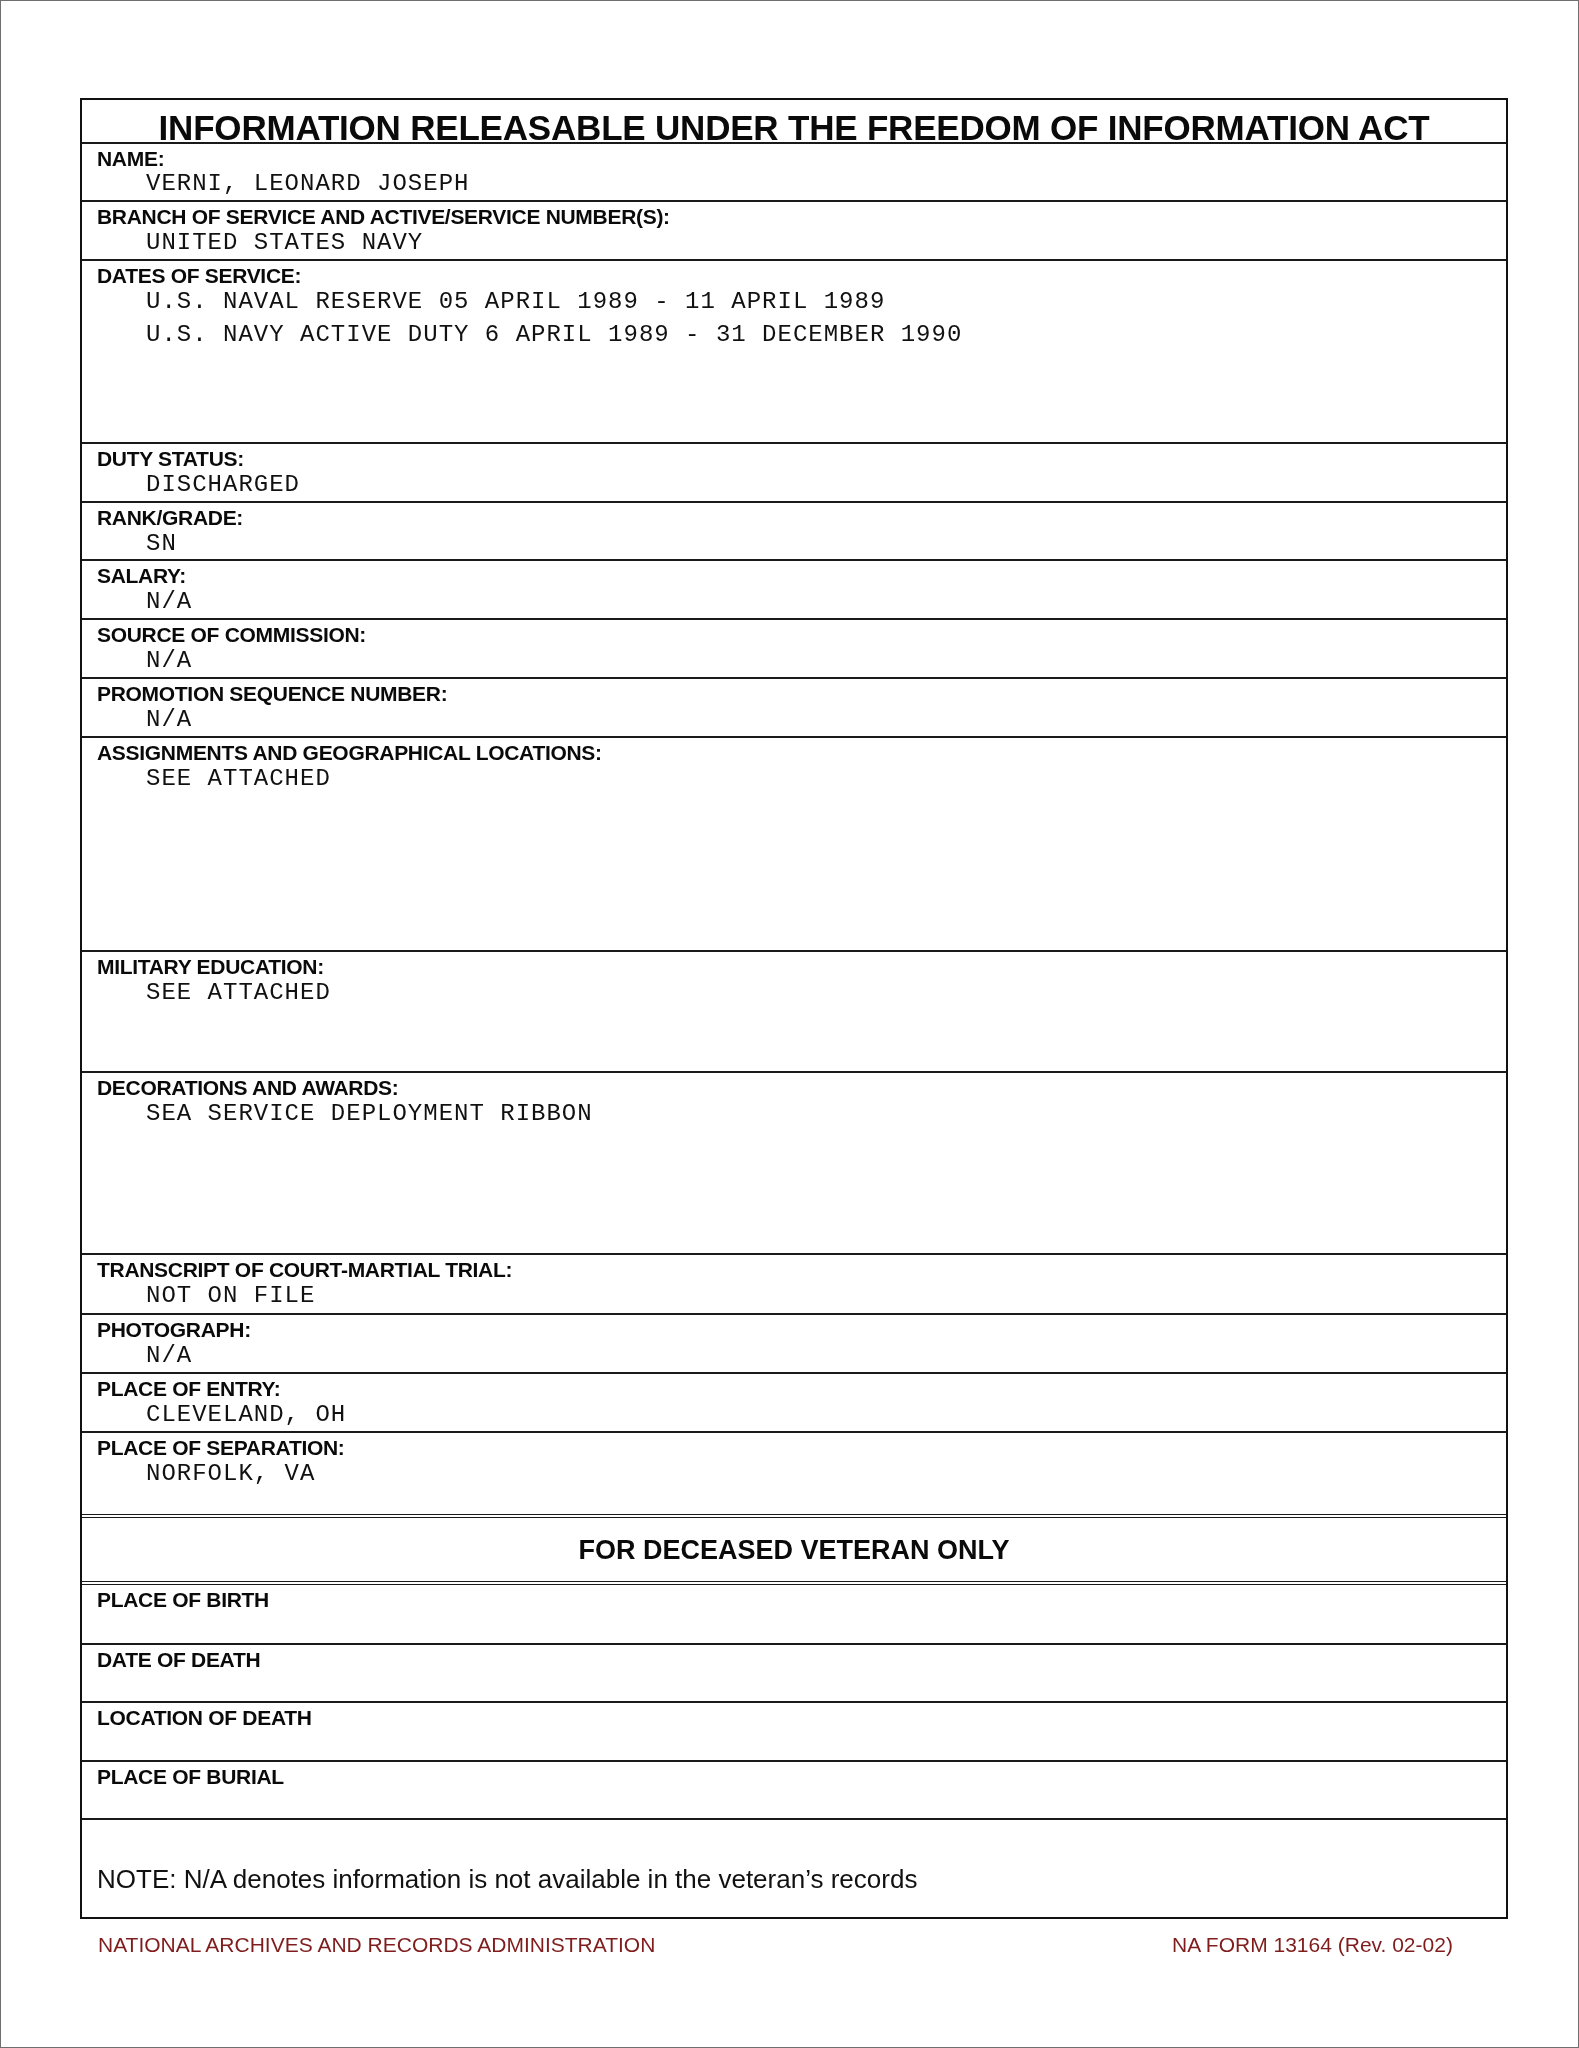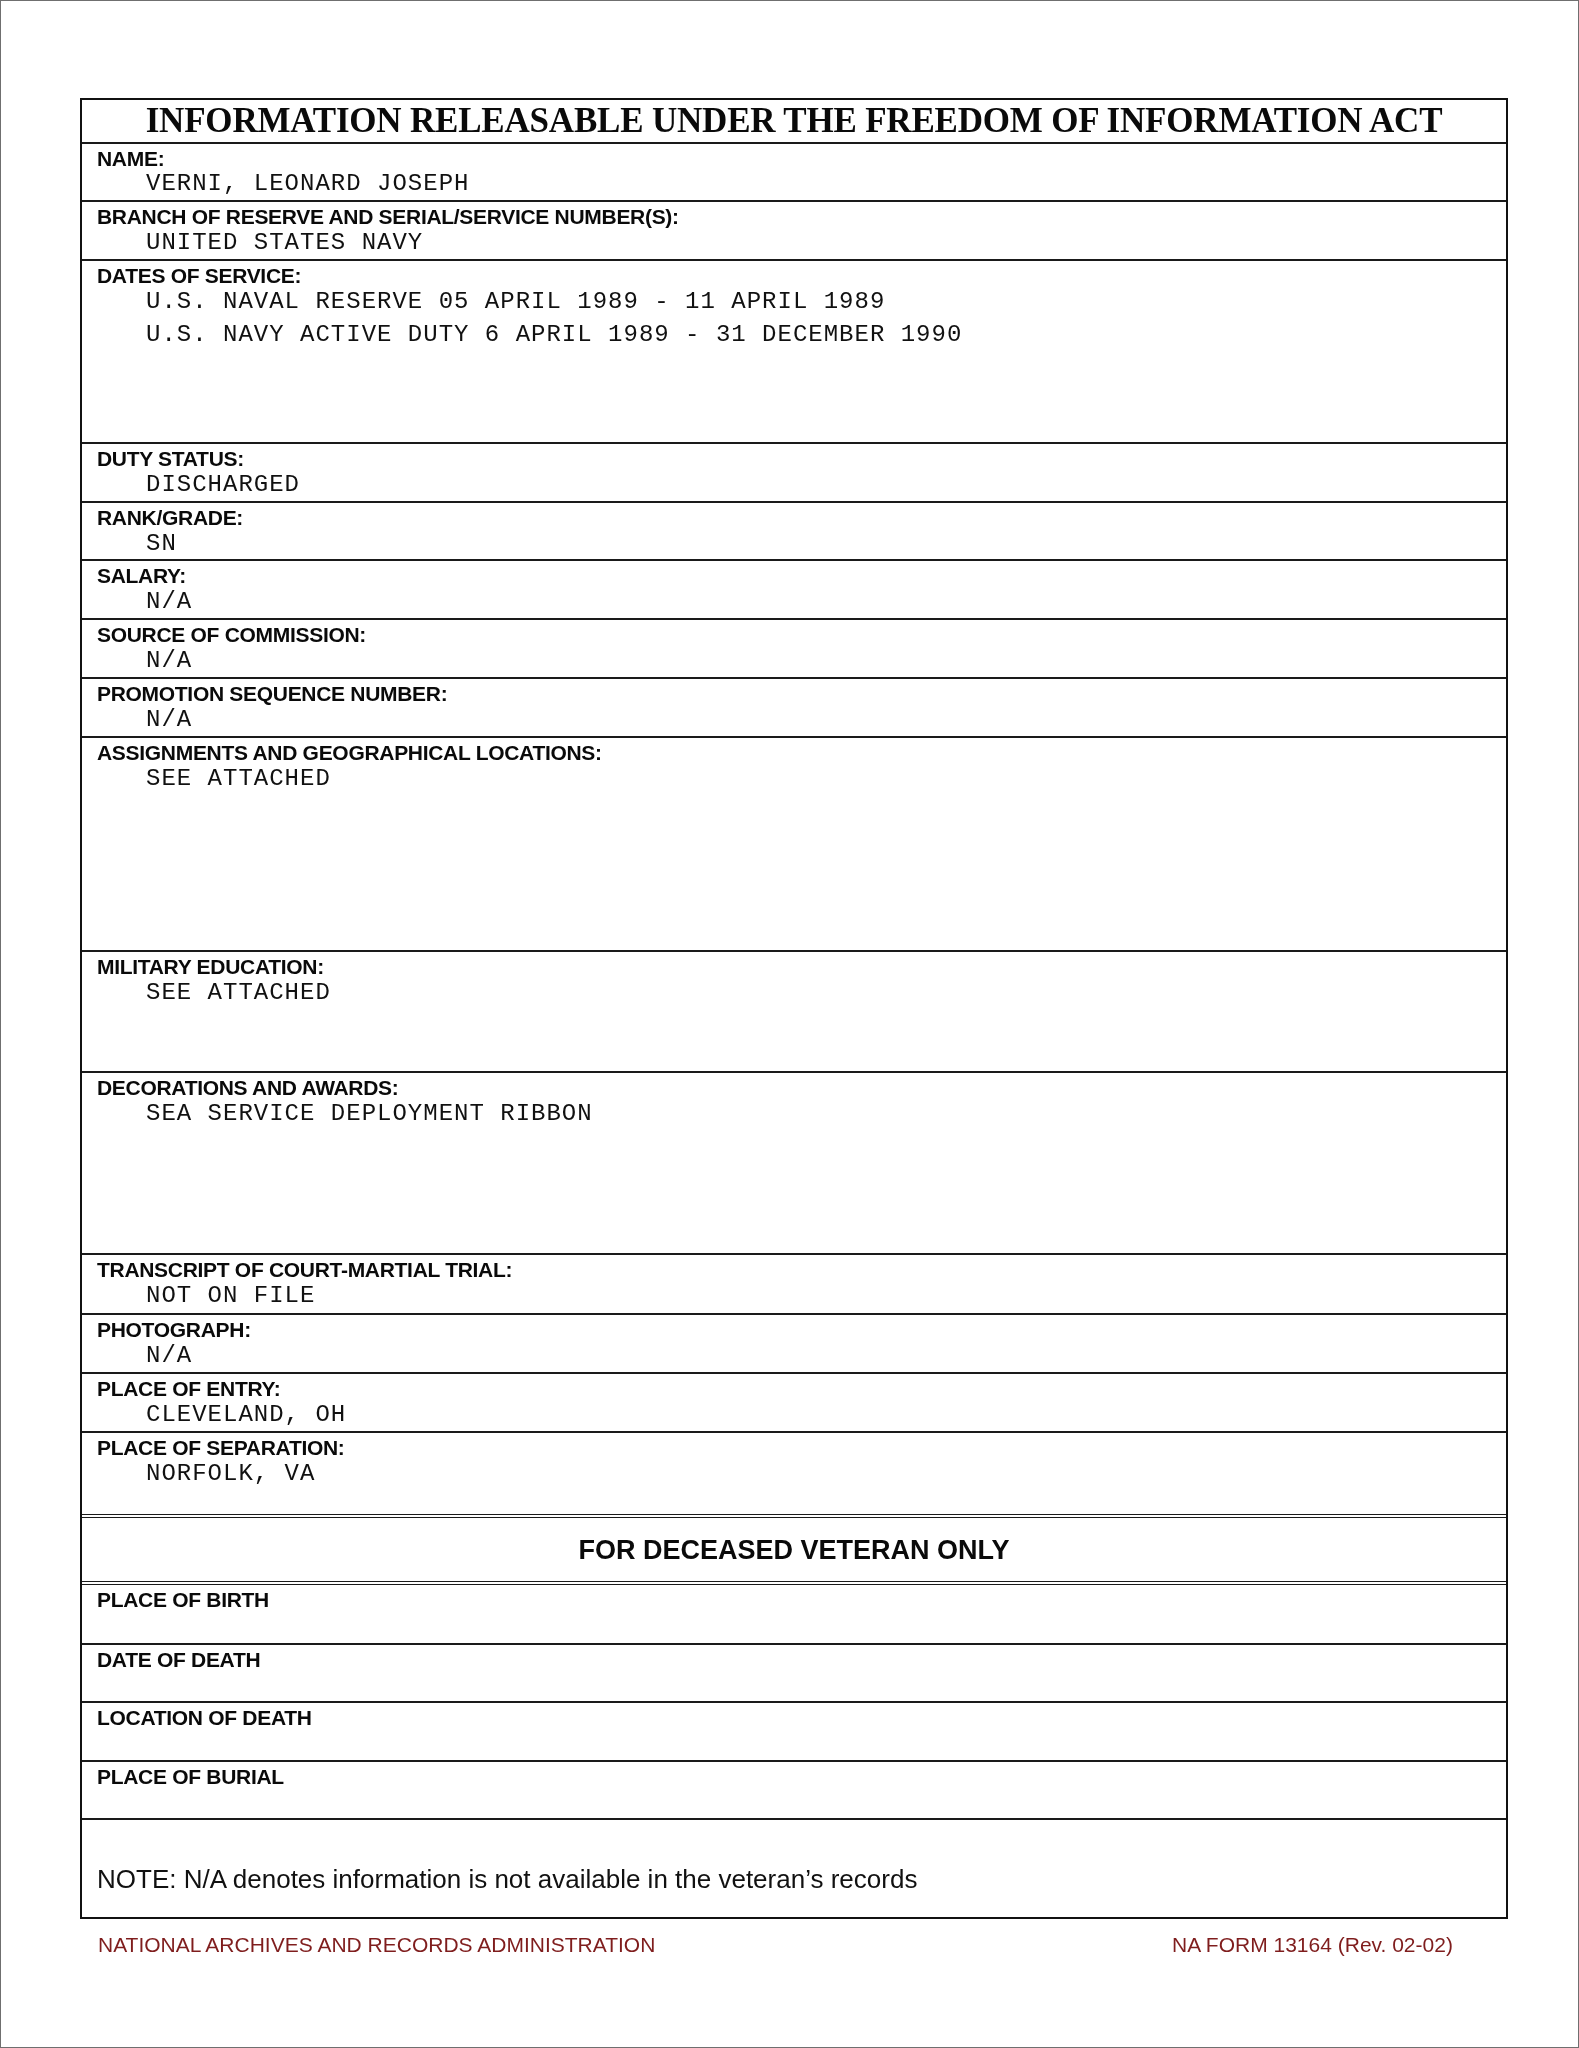--- a/index.html
+++ b/index.html
@@ -12,22 +12,22 @@
     position: absolute; left: 79px; top: 97px; width: 1428px; height: 1821px;
     border: 2px solid #111; box-sizing: border-box;
   }
   .row {
     position: absolute; left: 0; right: 0; box-sizing: border-box;
     border-bottom: 2px solid #1a1a1a;
   }
   .row.double { border-bottom: 4px double #1a1a1a; }
   .row.last { border-bottom: none; }
   .title {
-    font-family: Liberation Serif, serif; font-weight: bold;
-    font-size: 35px; text-align: center; line-height: 40px; padding-top: 1px;
+    font-family: Liberation Sans, sans-serif; font-weight: bold;
+    font-size: 35px; text-align: center; line-height: 40px; padding-top: 8px;
     color: #0a0a0a; letter-spacing: -0.2px;
   }
   .label {
     font-family: "Liberation Sans", sans-serif; font-weight: bold;
     font-size: 21px; color: #0a0a0a; position: absolute; left: 15px; top: 3px;
     letter-spacing: -0.3px; white-space: nowrap;
   }
   .value {
     font-family: "Liberation Mono", monospace; font-size: 24px; color: #111;
     position: absolute; left: 64px; white-space: pre; letter-spacing: 1px;
@@ -54,21 +54,21 @@
     <div class="row" style="top:0;height:44px;">
       <div class="title">INFORMATION RELEASABLE UNDER THE FREEDOM OF INFORMATION ACT</div>
     </div>
 
     <div class="row" style="top:44px;height:58px;">
       <span class="label">NAME:</span>
       <span class="value" style="top:26px;">VERNI, LEONARD JOSEPH</span>
     </div>
 
     <div class="row" style="top:102px;height:59px;">
-      <span class="label">BRANCH OF RESERVE AND SERIAL/SERVICE NUMBER(S):</span>
+      <span class="label">BRANCH OF SERVICE AND ACTIVE/SERVICE NUMBER(S):</span>
       <span class="value" style="top:27px;">UNITED STATES NAVY</span>
     </div>
 
     <div class="row" style="top:161px;height:183px;">
       <span class="label">DATES OF SERVICE:</span>
       <span class="value" style="top:27px;">U.S. NAVAL RESERVE 05 APRIL 1989 - 11 APRIL 1989</span>
       <span class="value" style="top:60px;">U.S. NAVY ACTIVE DUTY 6 APRIL 1989 - 31 DECEMBER 1990</span>
     </div>
 
     <div class="row" style="top:344px;height:59px;">

